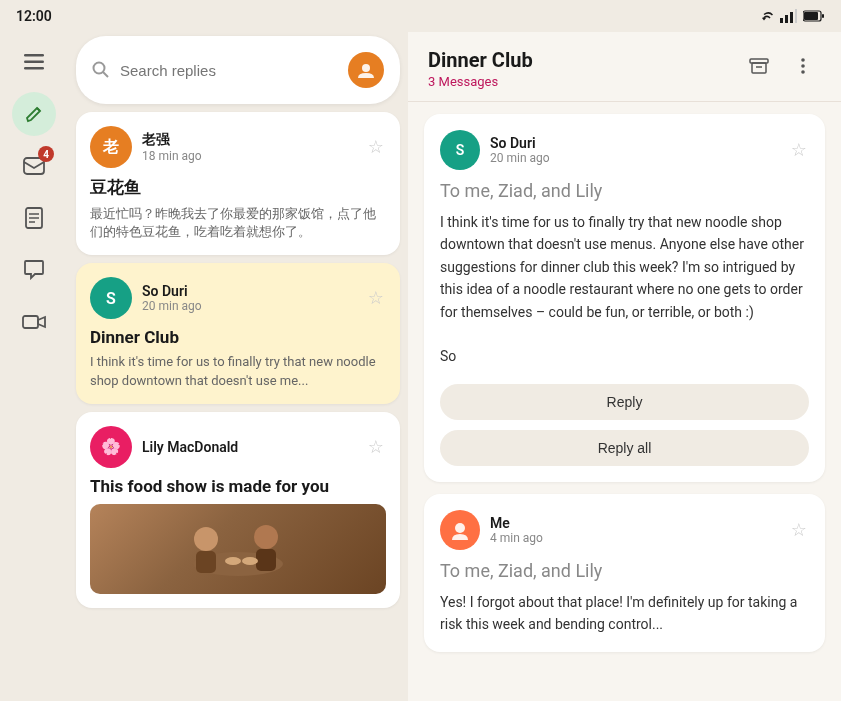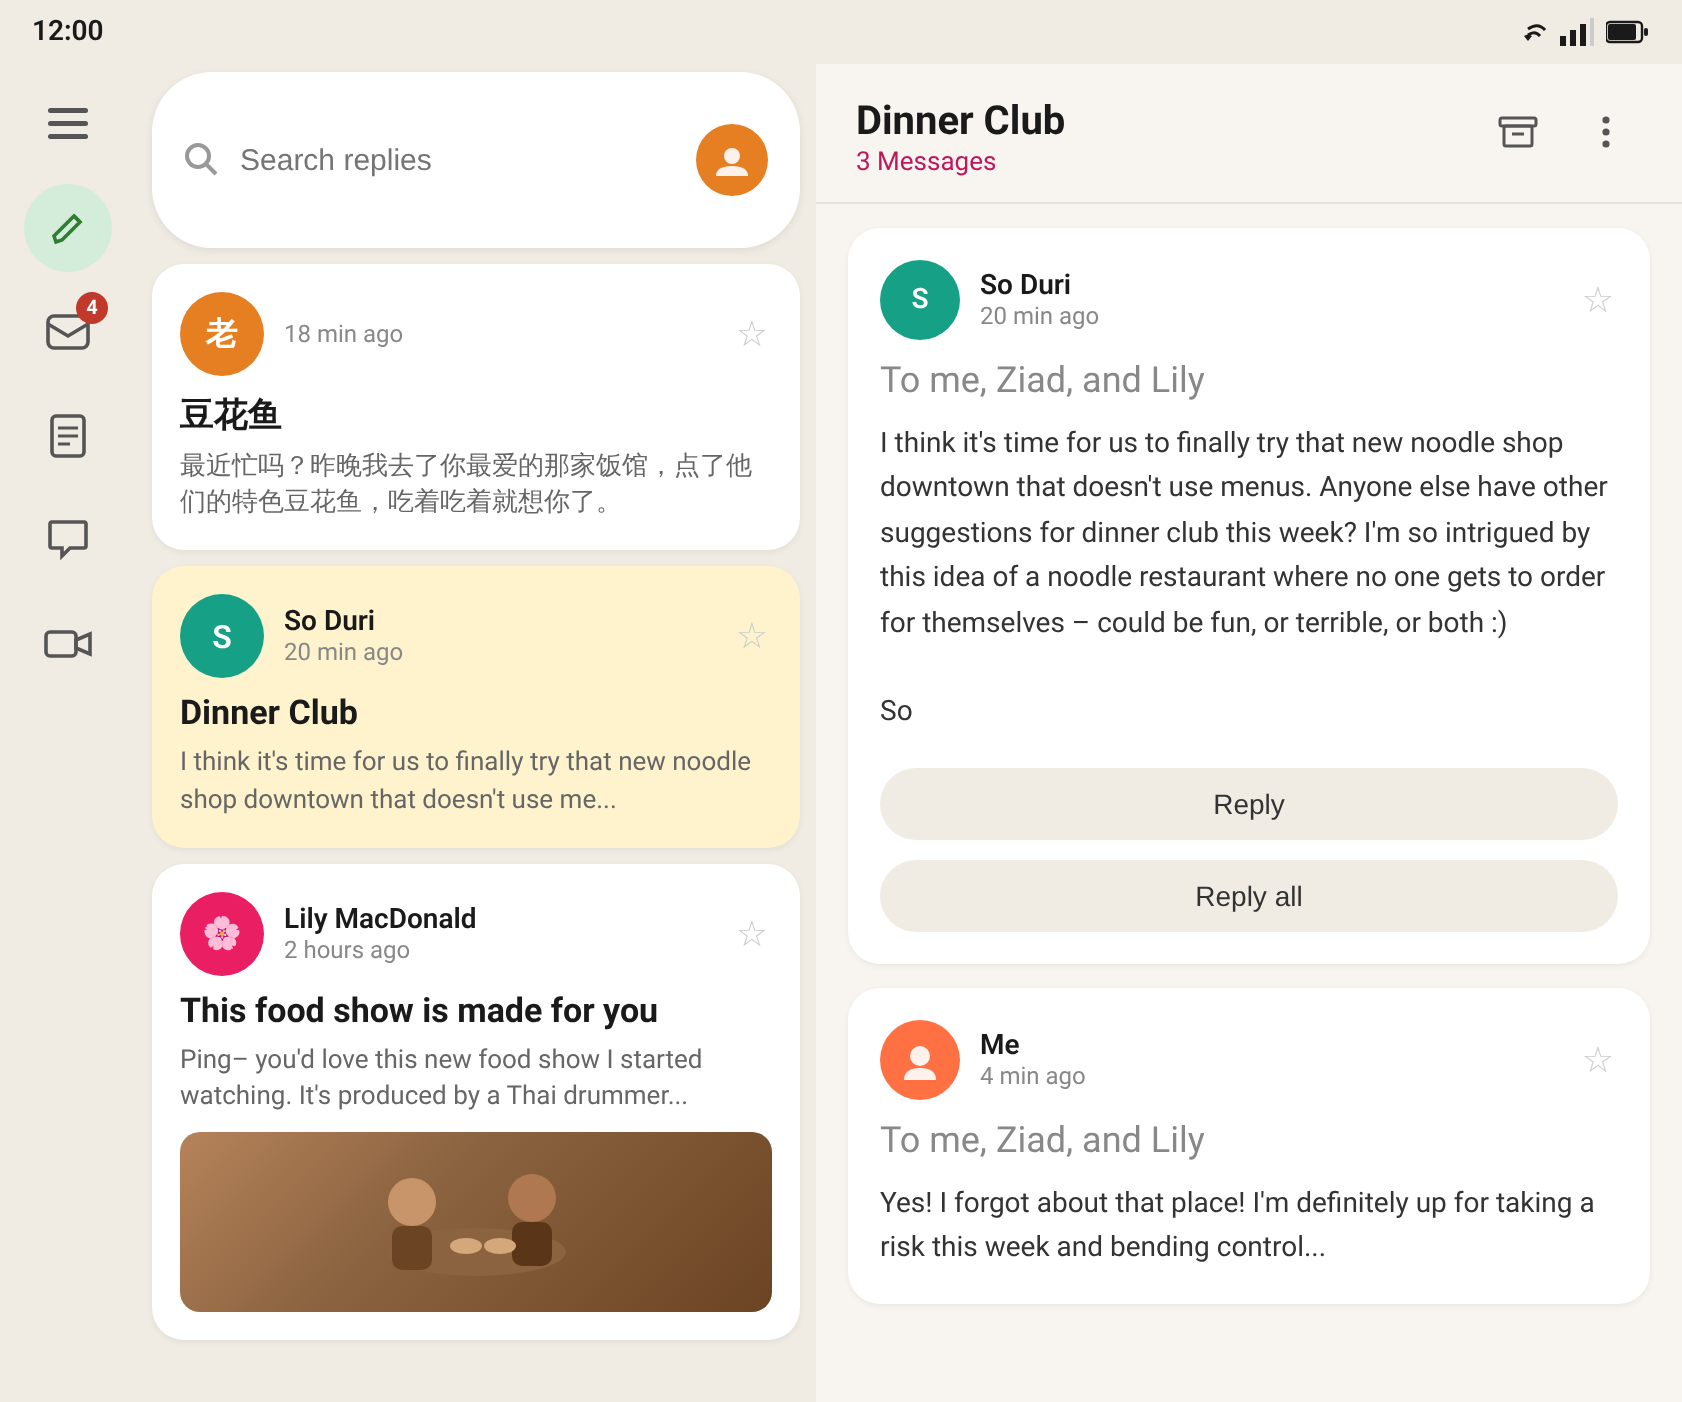--- a/index.html
+++ b/index.html
@@ -95,21 +95,21 @@
       gap: 8px;
       overflow-y: auto;
     }
 
     
     .search-bar {
       background: white;
       border-radius: 30px;
       display: flex;
       align-items: center;
-      padding: 26px 16px;
+      padding: 16px 16px;
       gap: 10px;
       box-shadow: 0 1px 4px rgba(0,0,0,0.08);
       margin-top: 4px;
     }
     .search-bar input {
       border: none;
       outline: none;
       font-size: 15px;
       color: #888;
       background: transparent;
@@ -422,20 +422,21 @@
           <circle cx="10" cy="8" r="4" fill="rgba(255,255,255,0.9)"></circle>
           <path d="M2 18 Q2 13 10 13 Q18 13 18 18" fill="rgba(255,255,255,0.9)"></path>
         </svg>
       </div>
     </div>
 
     <div class="message-card">
       <div class="card-header">
         <div class="card-avatar av-orange">老</div>
         <div class="card-meta">
+          <div class="card-name">老强</div>
           <div class="card-time">18 min ago</div>
         </div>
         <button class="star-btn">☆</button>
       </div>
       <div class="card-title">豆花鱼</div>
       <div class="card-preview">最近忙吗？昨晚我去了你最爱的那家饭馆，点了他们的特色豆花鱼，吃着吃着就想你了。</div>
     </div>
 
     <div class="message-card selected">
       <div class="card-header">
@@ -448,26 +449,24 @@
       </div>
       <div class="card-title">Dinner Club</div>
       <div class="card-preview">I think it's time for us to finally try that new noodle shop downtown that doesn't use me...</div>
     </div>
 
     <div class="message-card">
       <div class="card-header">
         <div class="card-avatar av-pink">🌸</div>
         <div class="card-meta">
           <div class="card-name">Lily MacDonald</div>
-          <div class="card-time">2 hours ago</div>
         </div>
         <button class="star-btn">☆</button>
       </div>
       <div class="card-title">This food show is made for you</div>
-      <div class="card-preview">Ping– you'd love this new food show I started watching. It's produced by a Thai drummer...</div>
       <div class="card-image">
         <div class="card-image-inner">
 
           <svg width="120" height="80" viewBox="0 0 120 80">
 
             <ellipse cx="60" cy="55" rx="45" ry="12" fill="#8b6340"></ellipse>
 
             <circle cx="28" cy="30" r="12" fill="#c8956a"></circle>
             <rect x="18" y="42" width="20" height="22" rx="5" fill="#6b4423"></rect>
 

